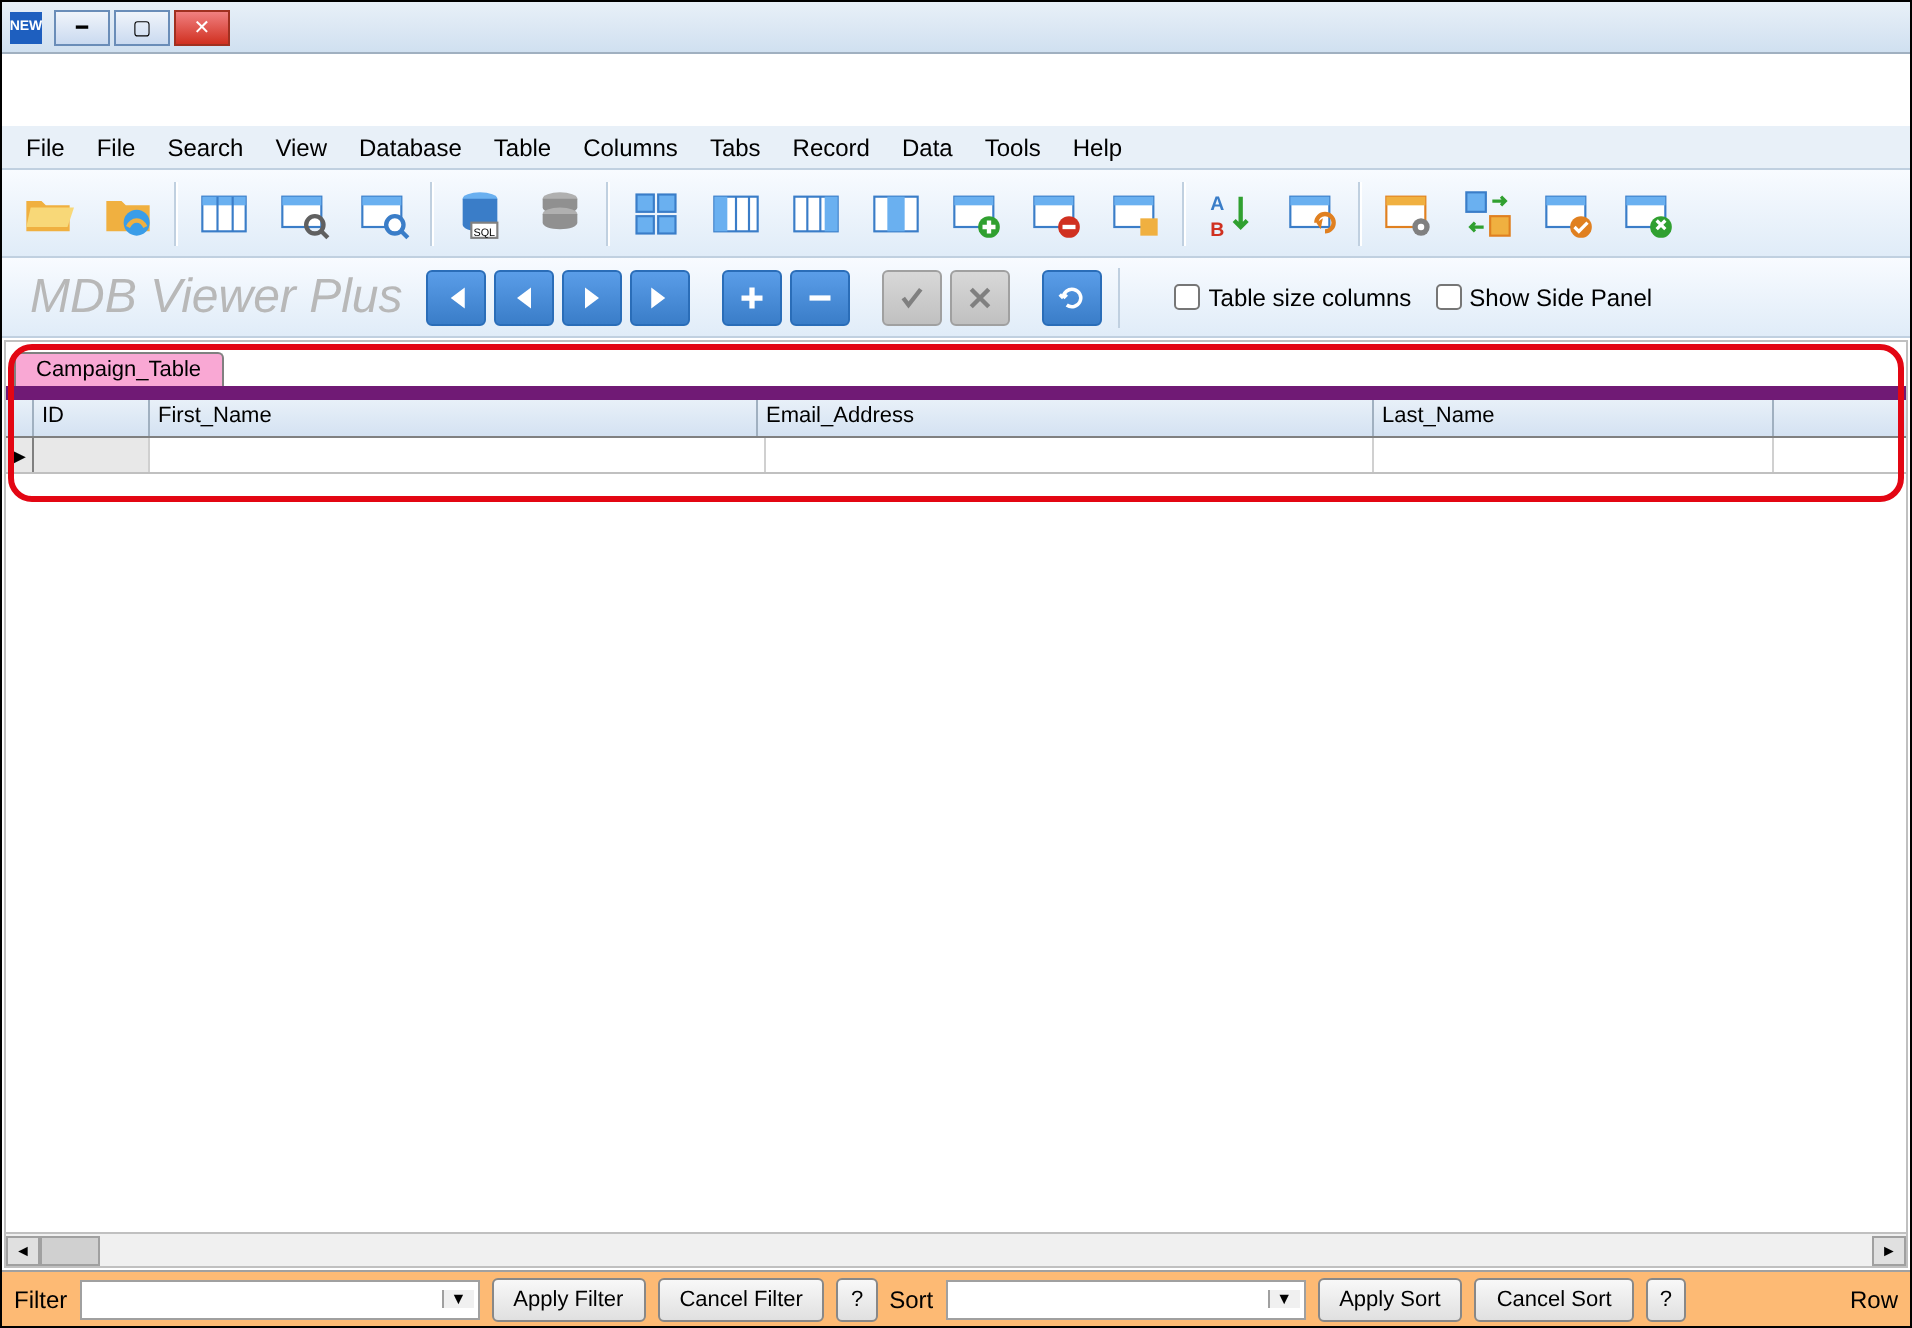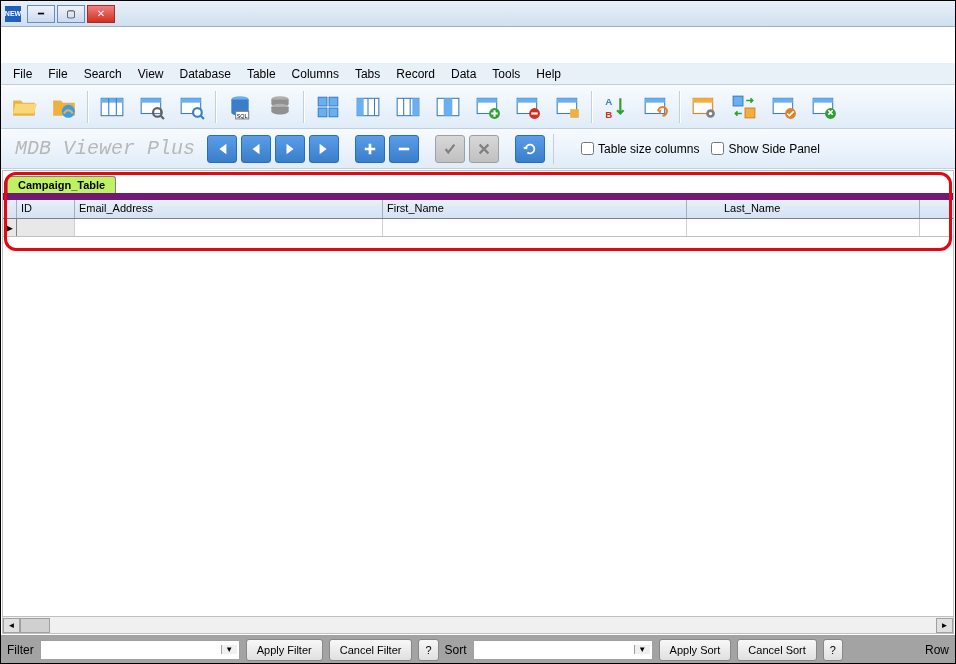--- a/index.html
+++ b/index.html
@@ -10,47 +10,47 @@
 .titlebar .title { flex: 1; font-size: 12px; color: #000; white-space: nowrap; overflow: hidden; }
 .winbtns { display: flex; gap: 2px; }
 .winbtn { width: 28px; height: 18px; border: 1px solid #6a8db8; background: linear-gradient(#f0f4fa, #cadaf0); display: flex; align-items: center; justify-content: center; font-size: 10px; }
 .winbtn.close { background: linear-gradient(#f08080, #d03020); border-color: #a03020; color: #fff; }
 .menubar { height: 22px; background: #e8f0f8; display: flex; align-items: center; padding: 0 4px; border-bottom: 1px solid #c0d0e0; margin-top: 36px; }
 .menuitem { padding: 2px 8px; font-size: 12px; color: #000; cursor: default; }
 .toolbar1 { height: 44px; background: linear-gradient(#f8fbff, #e0ecf8); display: flex; align-items: center; padding: 2px 4px; border-bottom: 1px solid #c0d0e0; gap: 2px; }
 .tbtn { width: 38px; height: 38px; border: 1px solid transparent; display: flex; align-items: center; justify-content: center; border-radius: 3px; }
 .tbtn svg { width: 26px; height: 26px; }
 .toolbar2 { height: 40px; background: linear-gradient(#f8fbff, #e0ecf8); display: flex; align-items: center; padding: 2px 6px; border-bottom: 1px solid #c0d0e0; gap: 4px; }
-.appname { font-family: Liberation Mono, monospace; font-size: 20px; color: #b8b8b8; font-style: italic; margin: 0 8px; white-space: nowrap; }
+.appname { font-family: Liberation Sans, sans-serif; font-size: 24px; color: #b8b8b8; font-style: italic; margin: 0 8px; white-space: nowrap; }
 .navbtn { width: 30px; height: 28px; background: linear-gradient(#5a9de8, #3a7dc8); border: 1px solid #2a6db8; border-radius: 3px; display: flex; align-items: center; justify-content: center; color: #fff; }
 .navbtn.disabled { background: linear-gradient(#d8d8d8, #c0c0c0); border-color: #a0a0a0; color: #808080; }
 .navbtn svg { width: 14px; height: 14px; fill: #fff; }
 .navbtn.disabled svg { fill: #808080; }
 .chk { display: flex; align-items: center; gap: 4px; font-size: 12px; margin-left: 8px; }
 .chk input { width: 13px; height: 13px; }
 .content { flex: 1; border: 1px solid #c0c0c0; margin: 1px; display: flex; flex-direction: column; position: relative; overflow: hidden; }
 .highlight-box { position: absolute; left: 1px; top: 1px; right: 1px; height: 79px; border: 3px solid #e30613; border-radius: 12px; pointer-events: none; z-index: 10; }
 .tabstrip { height: 22px; display: flex; align-items: flex-end; padding-left: 4px; }
-.tab { border: 1px solid #808080; border-bottom: none; padding: 2px 10px; background: #bef264; font-size: 11px; border-radius: 3px 3px 0 0; font-weight: bold; }
+.tab { border: 1px solid #808080; border-bottom: none; padding: 2px 10px; background: #f9a8d4; font-size: 11px; border-radius: 3px 3px 0 0; }
 .grid { border-top: 7px solid #701a75; }
 .grid-header { display: flex; background: linear-gradient(#e8f0f8, #d4e2f2); border-bottom: 1px solid #808080; height: 19px; }
 .grid-header .cell { border-right: 1px solid #a0b0c0; padding: 2px 4px; font-size: 11px; color: #000; }
 .grid-header .indicator { width: 14px; border-right: 1px solid #a0b0c0; }
 .grid-row { display: flex; height: 18px; border-bottom: 1px solid #c0c0c0; }
 .grid-row .indicator { width: 14px; background: #e8e8e8; border-right: 1px solid #808080; display: flex; align-items: center; justify-content: center; font-size: 9px; }
 .grid-row .cell { border-right: 1px solid #d0d0d0; }
 .col-id { width: 58px; }
 .col-email { width: 308px; }
 .col-first { width: 304px; }
-.col-last { width: 200px; margin-left: 33px; }
+.col-last { width: 200px; }
 .grid-body-blank { flex: 1; background: #fff; }
 .hscroll { height: 17px; background: #f0f0f0; border-top: 1px solid #c0c0c0; display: flex; align-items: center; }
 .hscroll .arrow { width: 17px; height: 15px; background: #e0e0e0; border: 1px solid #a0a0a0; display: flex; align-items: center; justify-content: center; font-size: 8px; }
 .hscroll .thumb { width: 30px; height: 15px; background: #d0d0d0; border: 1px solid #a0a0a0; margin-left: 0; }
-.bottombar { height: 28px; background: #a3a3a3; border-top: 1px solid #a0a0a0; display: flex; align-items: center; padding: 0 6px; gap: 6px; font-size: 12px; }
+.bottombar { height: 28px; background: #fdba74; border-top: 1px solid #a0a0a0; display: flex; align-items: center; padding: 0 6px; gap: 6px; font-size: 12px; }
 .bottombar select, .bottombar .combo { height: 20px; border: 1px solid #a0a0a0; background: #fff; font-size: 11px; }
 .combo { display: flex; align-items: center; }
 .combo .cinput { border: none; outline: none; padding: 0 4px; }
 .combo .carrow { width: 16px; text-align: center; border-left: 1px solid #a0a0a0; font-size: 8px; background: #f0f0f0; }
 .btn { height: 22px; padding: 0 10px; background: linear-gradient(#f8f8f8, #e0e0e0); border: 1px solid #888; border-radius: 3px; font-size: 11px; }
 .btn.sm { padding: 0 6px; }
 .sep { width: 2px; height: 32px; border-left: 1px solid #c0d0e0; border-right: 1px solid #fff; margin: 0 2px; }
 .spacer { flex: 1; }
 </style>
 </head>
@@ -305,22 +305,22 @@
 
   <div class="content">
     <div class="highlight-box"></div>
     <div class="tabstrip">
       <div class="tab">Campaign_Table</div>
     </div>
     <div class="grid">
       <div class="grid-header">
         <div class="indicator"></div>
         <div class="cell col-id">ID</div>
+        <div class="cell col-first">First_Name</div>
         <div class="cell col-email">Email_Address</div>
-        <div class="cell col-first">First_Name</div>
         <div class="cell col-last">Last_Name</div>
       </div>
       <div class="grid-row">
         <div class="indicator">▶</div>
         <div class="cell col-id" style="background:#e8e8e8"></div>
         <div class="cell col-email"></div>
         <div class="cell col-first"></div>
         <div class="cell col-last"></div>
       </div>
     </div>

